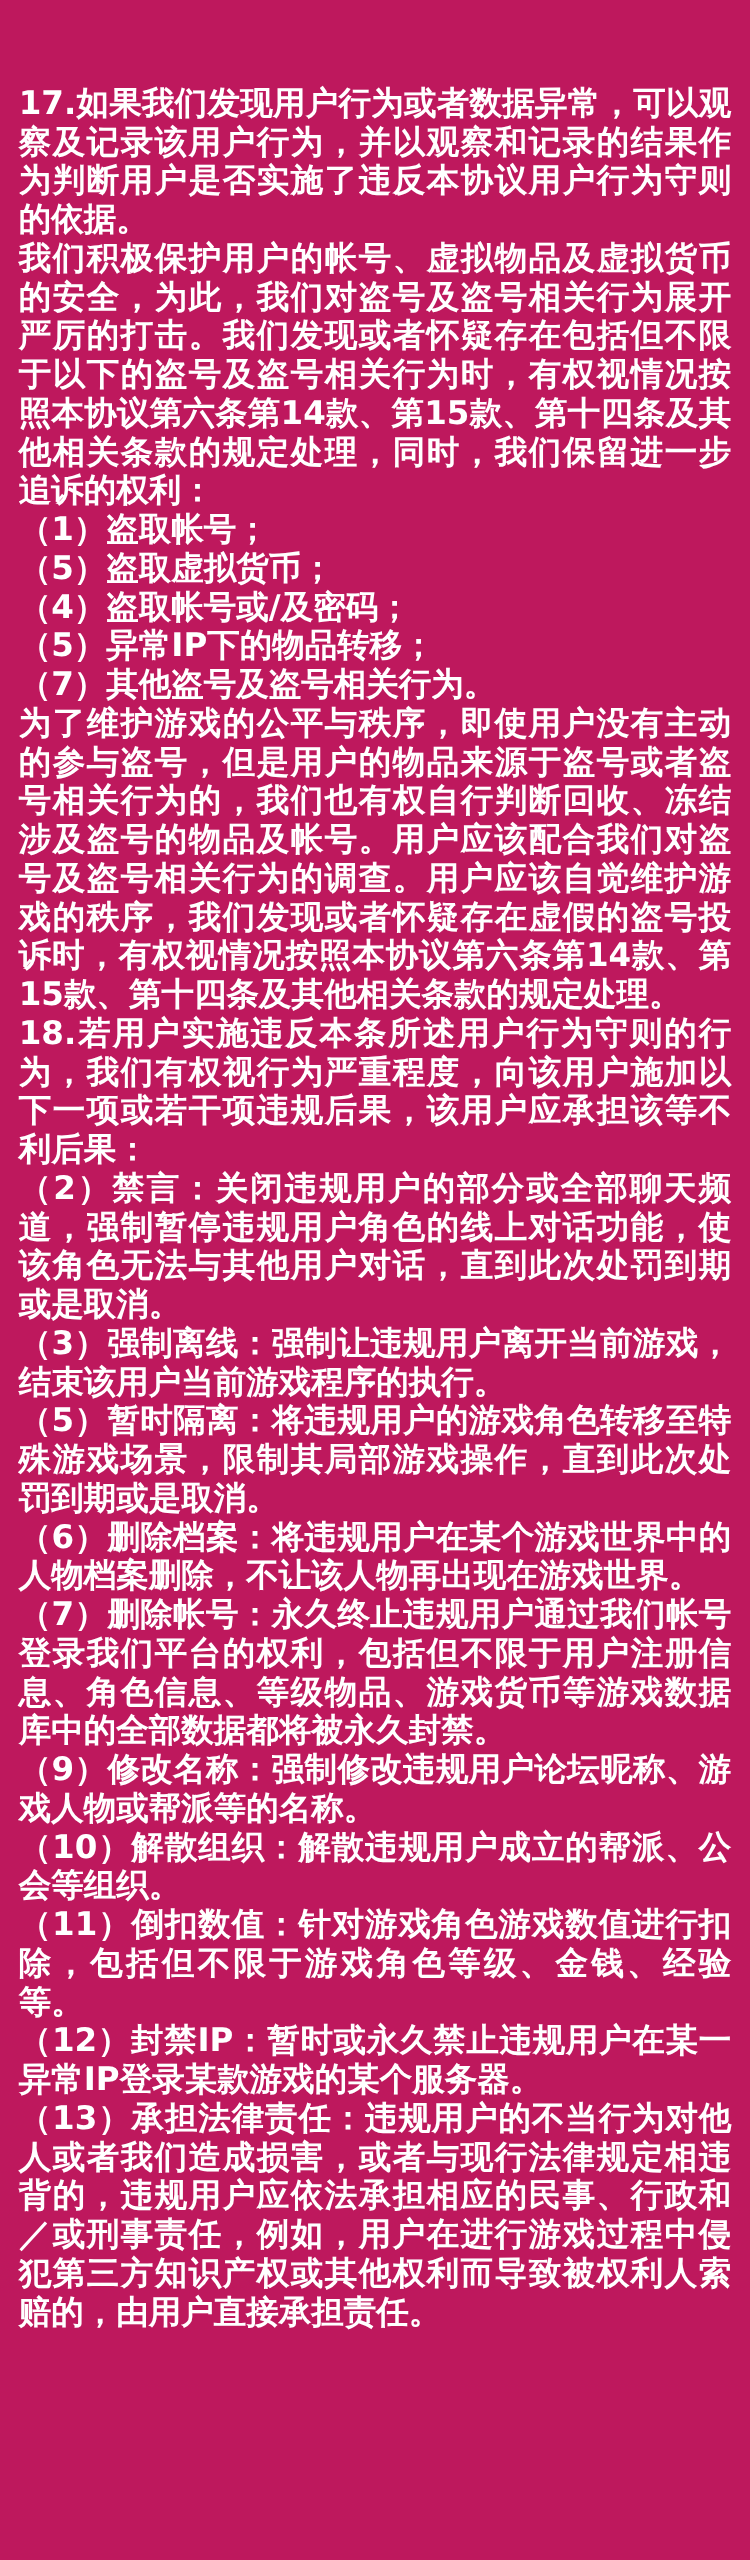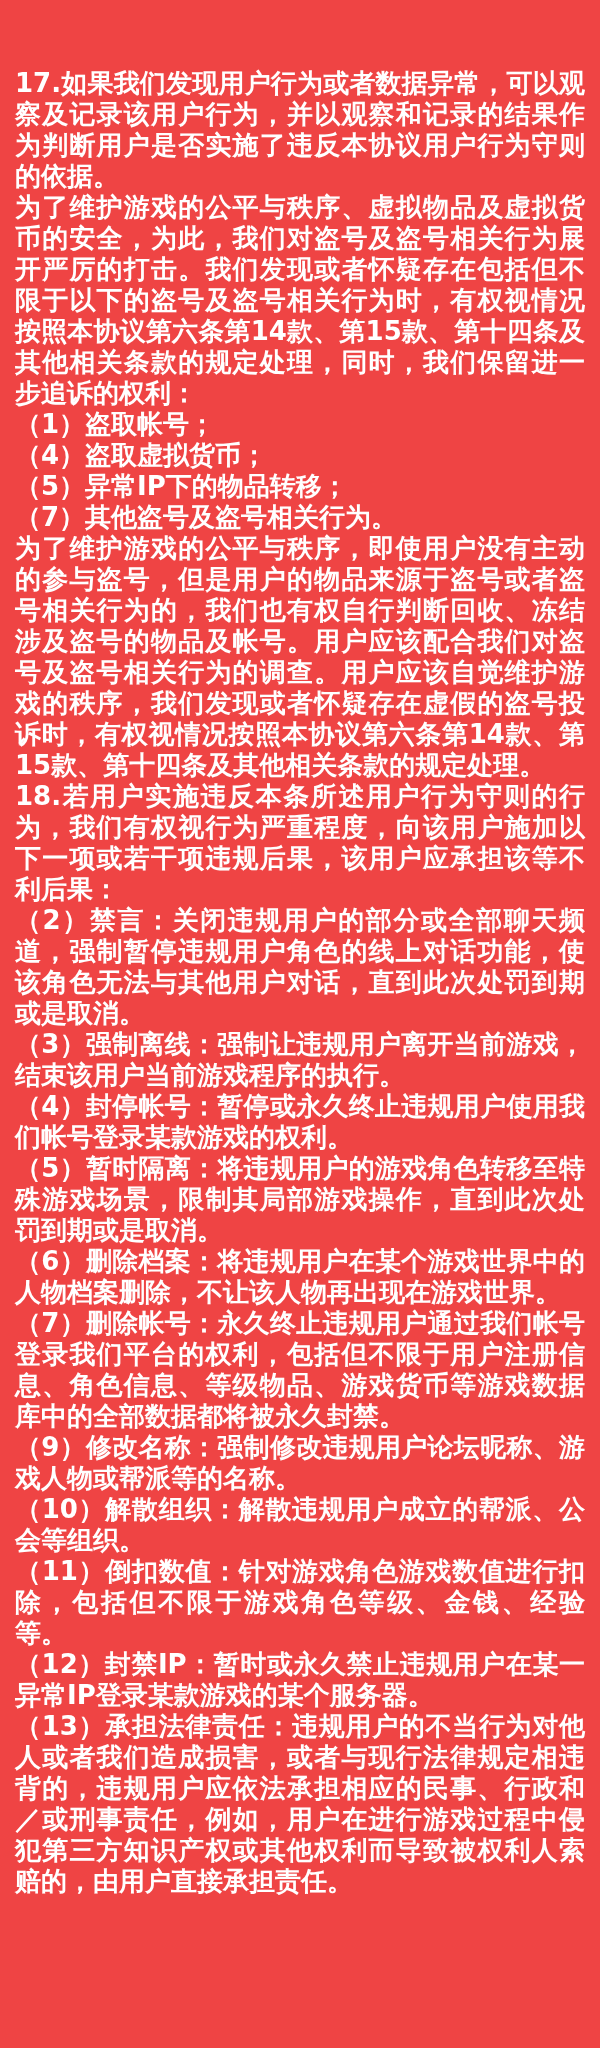--- a/index.html
+++ b/index.html
@@ -3,21 +3,21 @@
 <meta charset="utf-8">
 <style>
   html, body {
     margin: 0;
     padding: 0;
     background: #3f3f3f;
   }
   .page {
     width: 600px;
     height: 2048px;
-    background: #ef4444;
+    background: #be185d;
     color: #ffffff;
     box-sizing: border-box;
     padding: 68px 15px 0 15px;
     overflow: hidden;
     font-family: "DejaVu Sans", sans-serif;
     font-weight: bold;
     font-size: 26px;
     line-height: 31px;
     text-align: justify;
     word-break: break-all;
@@ -25,30 +25,30 @@
   .page p {
     margin: 0;
     padding: 0;
   }
 </style>
 </head>
 <body>
 
 <div class="page">
   <p>17.如果我们发现用户行为或者数据异常，可以观察及记录该用户行为，并以观察和记录的结果作为判断用户是否实施了违反本协议用户行为守则的依据。</p>
-  <p>为了维护游戏的公平与秩序、虚拟物品及虚拟货币的安全，为此，我们对盗号及盗号相关行为展开严厉的打击。我们发现或者怀疑存在包括但不限于以下的盗号及盗号相关行为时，有权视情况按照本协议第六条第14款、第15款、第十四条及其他相关条款的规定处理，同时，我们保留进一步追诉的权利：</p>
+  <p>我们积极保护用户的帐号、虚拟物品及虚拟货币的安全，为此，我们对盗号及盗号相关行为展开严厉的打击。我们发现或者怀疑存在包括但不限于以下的盗号及盗号相关行为时，有权视情况按照本协议第六条第14款、第15款、第十四条及其他相关条款的规定处理，同时，我们保留进一步追诉的权利：</p>
   <p>（1）盗取帐号；</p>
-  <p>（4）盗取虚拟货币；</p>
+  <p>（5）盗取虚拟货币；</p>
+  <p>（4）盗取帐号或/及密码；</p>
   <p>（5）异常IP下的物品转移；</p>
   <p>（7）其他盗号及盗号相关行为。</p>
   <p>为了维护游戏的公平与秩序，即使用户没有主动的参与盗号，但是用户的物品来源于盗号或者盗号相关行为的，我们也有权自行判断回收、冻结涉及盗号的物品及帐号。用户应该配合我们对盗号及盗号相关行为的调查。用户应该自觉维护游戏的秩序，我们发现或者怀疑存在虚假的盗号投诉时，有权视情况按照本协议第六条第14款、第15款、第十四条及其他相关条款的规定处理。</p>
   <p>18.若用户实施违反本条所述用户行为守则的行为，我们有权视行为严重程度，向该用户施加以下一项或若干项违规后果，该用户应承担该等不利后果：</p>
   <p>（2）禁言：关闭违规用户的部分或全部聊天频道，强制暂停违规用户角色的线上对话功能，使该角色无法与其他用户对话，直到此次处罚到期或是取消。</p>
   <p>（3）强制离线：强制让违规用户离开当前游戏，结束该用户当前游戏程序的执行。</p>
-  <p>（4）封停帐号：暂停或永久终止违规用户使用我们帐号登录某款游戏的权利。</p>
   <p>（5）暂时隔离：将违规用户的游戏角色转移至特殊游戏场景，限制其局部游戏操作，直到此次处罚到期或是取消。</p>
   <p>（6）删除档案：将违规用户在某个游戏世界中的人物档案删除，不让该人物再出现在游戏世界。</p>
   <p>（7）删除帐号：永久终止违规用户通过我们帐号登录我们平台的权利，包括但不限于用户注册信息、角色信息、等级物品、游戏货币等游戏数据库中的全部数据都将被永久封禁。</p>
   <p>（9）修改名称：强制修改违规用户论坛昵称、游戏人物或帮派等的名称。</p>
   <p>（10）解散组织：解散违规用户成立的帮派、公会等组织。</p>
   <p>（11）倒扣数值：针对游戏角色游戏数值进行扣除，包括但不限于游戏角色等级、金钱、经验等。</p>
   <p>（12）封禁IP：暂时或永久禁止违规用户在某一异常IP登录某款游戏的某个服务器。</p>
   <p>（13）承担法律责任：违规用户的不当行为对他人或者我们造成损害，或者与现行法律规定相违背的，违规用户应依法承担相应的民事、行政和／或刑事责任，例如，用户在进行游戏过程中侵犯第三方知识产权或其他权利而导致被权利人索赔的，由用户直接承担责任。</p>
 
 </div>

